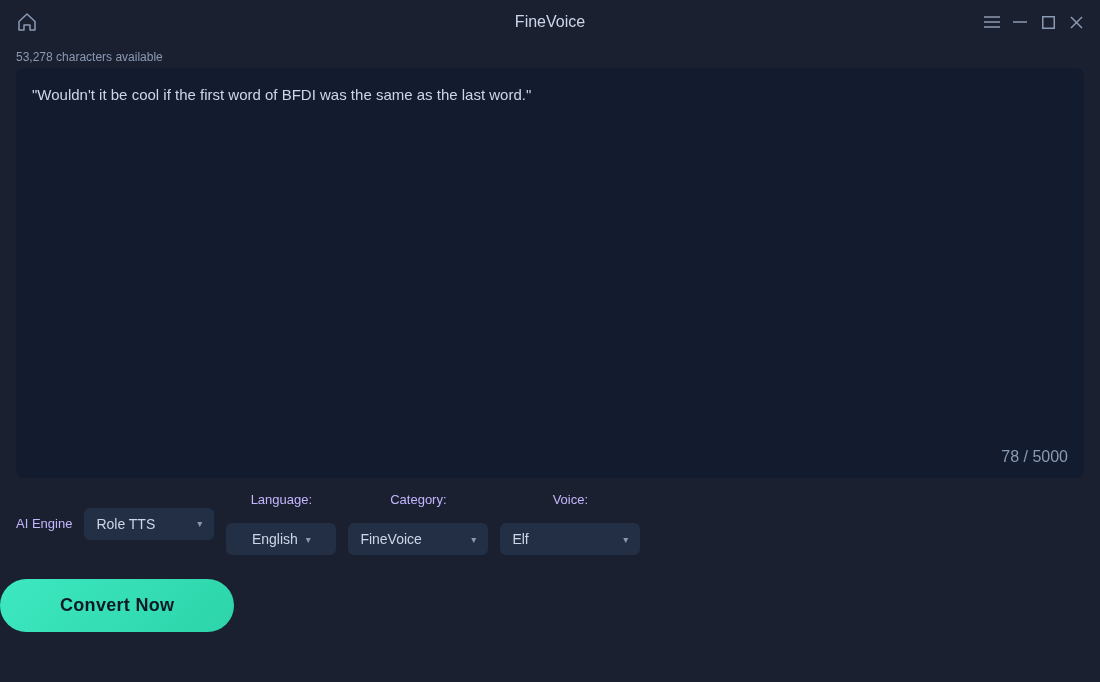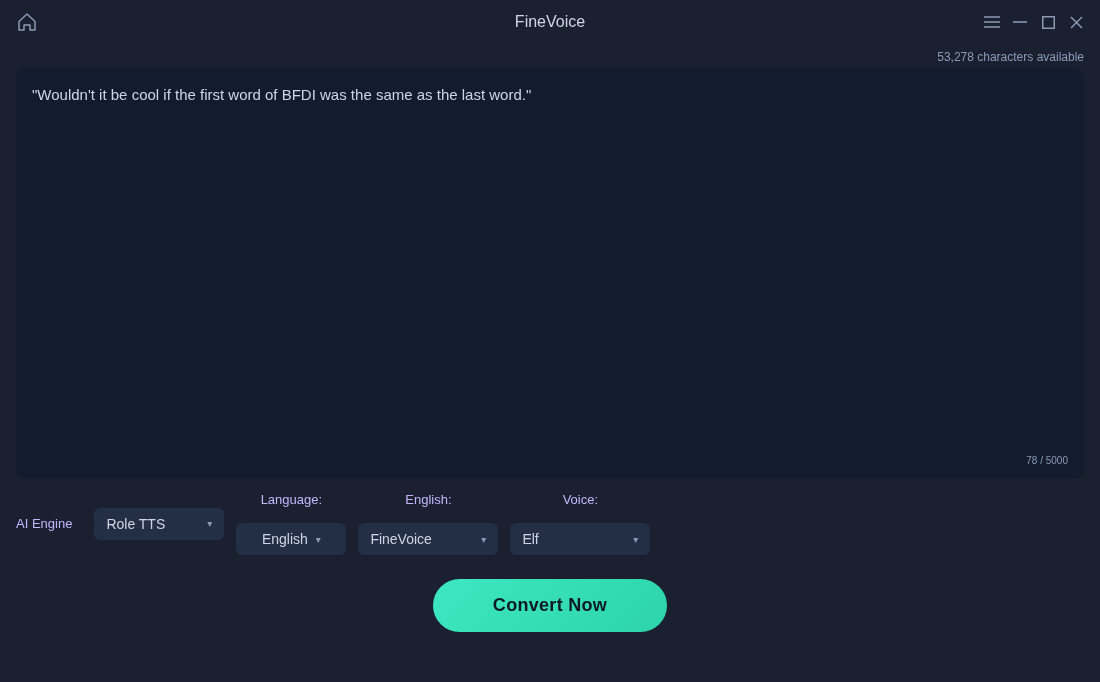--- a/index.html
+++ b/index.html
@@ -62,21 +62,20 @@
       display: flex;
       align-items: center;
       justify-content: center;
       cursor: pointer;
       color: #8a9ab5;
       font-size: 14px;
     }
 
     
     .chars-available {
-      text-align: right;
       padding: 6px 16px 4px;
       font-size: 12px;
       color: #8a9ab5;
       background-color: #1a2030;
     }
 
     
     .text-area-container {
       margin: 0 16px;
       background-color: #131c2e;
@@ -96,21 +95,21 @@
       font-size: 15px;
       resize: none;
       font-family: inherit;
       line-height: 1.5;
     }
 
     .char-count {
       position: absolute;
       bottom: 12px;
       right: 16px;
-      font-size: 10px;
+      font-size: 16px;
       color: #8a9ab5;
     }
 
     
     .controls-bar {
       display: flex;
       align-items: center;
       padding: 14px 16px;
       gap: 12px;
     }
@@ -129,21 +128,20 @@
       border-radius: 6px;
       padding: 8px 12px;
       cursor: pointer;
       font-size: 14px;
       color: #cdd6e8;
       gap: 8px;
     }
 
     .dropdown-engine {
       min-width: 130px;
-      margin-left: 10px;
     }
 
     .dropdown-language {
       min-width: 110px;
       justify-content: center;
     }
 
     .dropdown-category {
       min-width: 140px;
     }
@@ -160,21 +158,20 @@
     .control-group {
       display: flex;
       align-items: center;
       gap: 16px;
       flex-direction: column;
     }
 
     
     .convert-section {
       display: flex;
-      justify-content: center;
       padding: 10px 0 16px;
     }
 
     .convert-button {
       background: linear-gradient(135deg, #3de8c0, #2dd4aa);
       color: #0d1a24;
       border: none;
       border-radius: 30px;
       padding: 16px 60px;
       font-size: 18px;
@@ -245,21 +242,21 @@
 
   <div class="control-group">
     <span class="control-label">Language:</span>
     <div class="dropdown dropdown-language">
       <span>English</span>
       <span class="chevron-icon">▾</span>
     </div>
   </div>
 
   <div class="control-group">
-    <span class="control-label">English:</span>
+    <span class="control-label">Category:</span>
     <div class="dropdown dropdown-category">
       <span>FineVoice</span>
       <span class="chevron-icon">▾</span>
     </div>
   </div>
 
   <div class="control-group">
     <span class="control-label">Voice:</span>
     <div class="dropdown dropdown-voice">
       <span>Elf</span>

